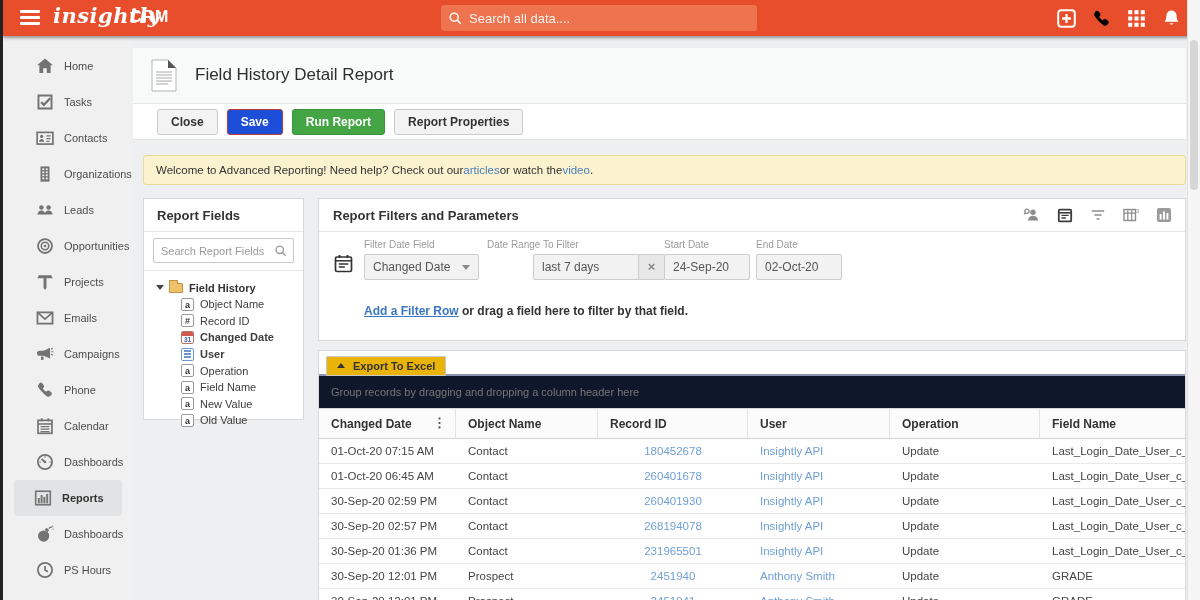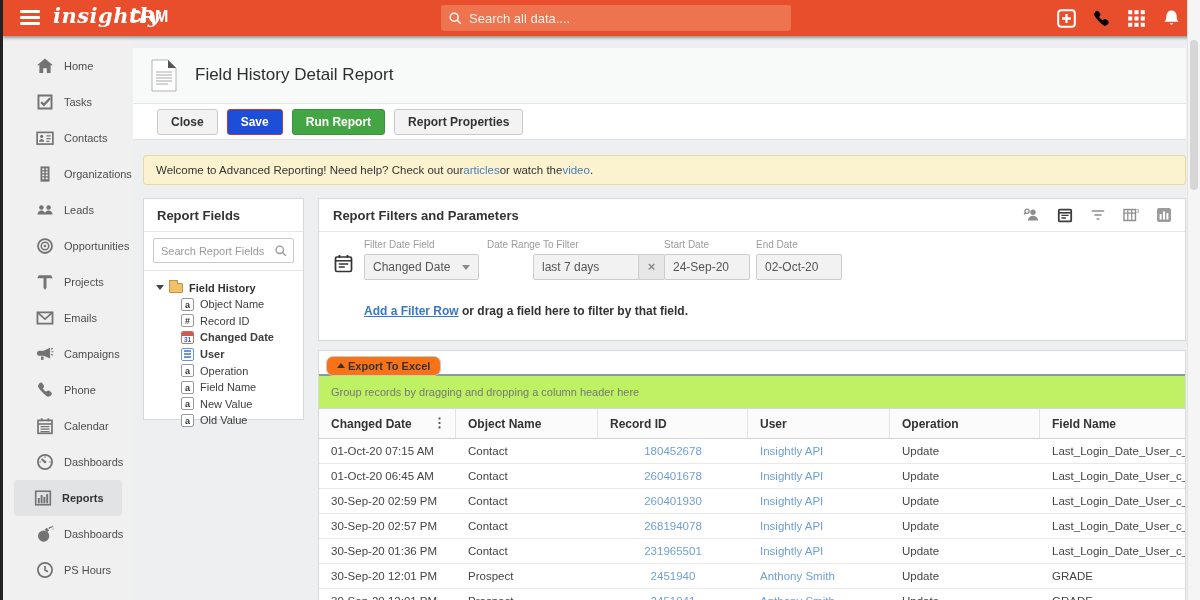--- a/index.html
+++ b/index.html
@@ -7,21 +7,21 @@
   body { font-family:"Liberation Sans", sans-serif; background:#edeff0; }
   #app { position:relative; width:1200px; height:600px; background:#edeff0; overflow:hidden; border-left:3px solid #222; }
 
   
   .topbar { position:absolute; left:0; top:0; width:1200px; height:36px; background:#e84e2c;
             box-shadow:0 2px 3px rgba(40,40,40,.45); z-index:20; }
   .hamburger { position:absolute; left:17px; top:10px; width:20px; height:15px; cursor:pointer; }
   .hamburger i { display:block; height:3px; background:#fff; margin-bottom:3px; border-radius:1px; }
   .brand { position:absolute; left:50px; top:3px; color:#fff; font:bold italic 21px "DejaVu Serif", serif; letter-spacing:0.5px; }
   .product { position:absolute; left:127px; top:8px; color:#fff; font-size:16px; font-weight:bold; letter-spacing:1px; }
-  .tb-search { position:absolute; left:438px; top:5px; width:350px; height:26px; background:#ee744f;
+  .tb-search { position:absolute; left:438px; top:5px; width:316px; height:26px; background:#ee744f;
                border-radius:3px; display:flex; align-items:center; padding:0 8px; }
   .tb-search svg { width:13px; height:13px; margin-right:7px; flex:none; }
   .tb-search input { background:transparent; border:none; outline:none; color:#fff; font-size:13px; width:100%;
                      font-family:"Liberation Sans", sans-serif; }
   .tb-search input::placeholder { color:rgba(255,255,255,.9); }
   .tb-icons { position:absolute; right:22px; top:0; height:36px; display:flex; align-items:center; gap:16px; }
   .tb-icons .ticon { width:19px; height:19px; display:inline-block; cursor:pointer; }
   .tb-icons .ticon svg { width:100%; height:100%; }
 
   
@@ -98,25 +98,25 @@
   .clear-btn { width:26px; height:26px; background:#e7e7e7; border:1px solid #ccc; border-left:none; border-radius:0 2px 2px 0;
                text-align:center; line-height:24px; color:#8a8a8a; font-size:13px; font-weight:bold; cursor:pointer; }
   .g3 { left:345px; } .g3 .fbox { width:86px; }
   .g4 { left:437px; } .g4 .fbox { width:86px; }
   .add-filter { position:absolute; left:45px; top:105px; font-size:12px; font-weight:bold; color:#333; }
   .add-filter a { color:#3b77c2; text-decoration:underline; cursor:pointer; }
 
   
   .table-panel { left:315px; top:350px; right:14px; height:265px; }
   .export-bar { height:23px; padding:3px 0 0 7px; }
-  .export-btn { display:inline-flex; align-items:center; gap:3px; height:20px; padding:0 10px; background:#f97316;
-                border:1px solid #c9c9c9; border-radius:7px; font-size:11px; font-weight:bold; color:#333; cursor:pointer; }
+  .export-btn { display:inline-flex; align-items:center; gap:8px; height:20px; padding:0 10px; background:#eab308;
+                border:1px solid #c9c9c9; border-radius:1px; font-size:11px; font-weight:bold; color:#333; cursor:pointer; }
   .tri-up { width:0; height:0; border-left:4px solid transparent; border-right:4px solid transparent; border-bottom:5px solid #333; }
   .blue-line { height:2px; background:#8d93b2; }
-  .group-bar { height:33px; line-height:33px; background:#bef264; border-bottom:1px solid #d6d6d6; padding-left:12px;
+  .group-bar { height:33px; line-height:33px; background:#0f172a; border-bottom:1px solid #d6d6d6; padding-left:12px;
                font-size:11px; color:#777; }
   .thead { display:flex; height:30px; background:#fbfbfb; border-bottom:1px solid #d5d5d5; }
   .th { border-right:1px solid #e3e3e3; display:flex; align-items:center; padding-left:12px; font-size:12px; font-weight:bold;
         color:#333; position:relative; cursor:pointer; }
   .th:last-child { border-right:none; }
   .th .dots { position:absolute; right:9px; top:6px; color:#555; font-size:13px; cursor:pointer; }
   .tr { display:flex; height:25px; border-bottom:1px solid #e9e9e9; background:#fff; }
   .td { font-size:11.5px; color:#444; line-height:25px; padding-left:12px; overflow:hidden; white-space:nowrap; }
   .td.link { color:#6f9fd6; cursor:pointer; }
   .td.centered { text-align:center; padding-left:0; }

